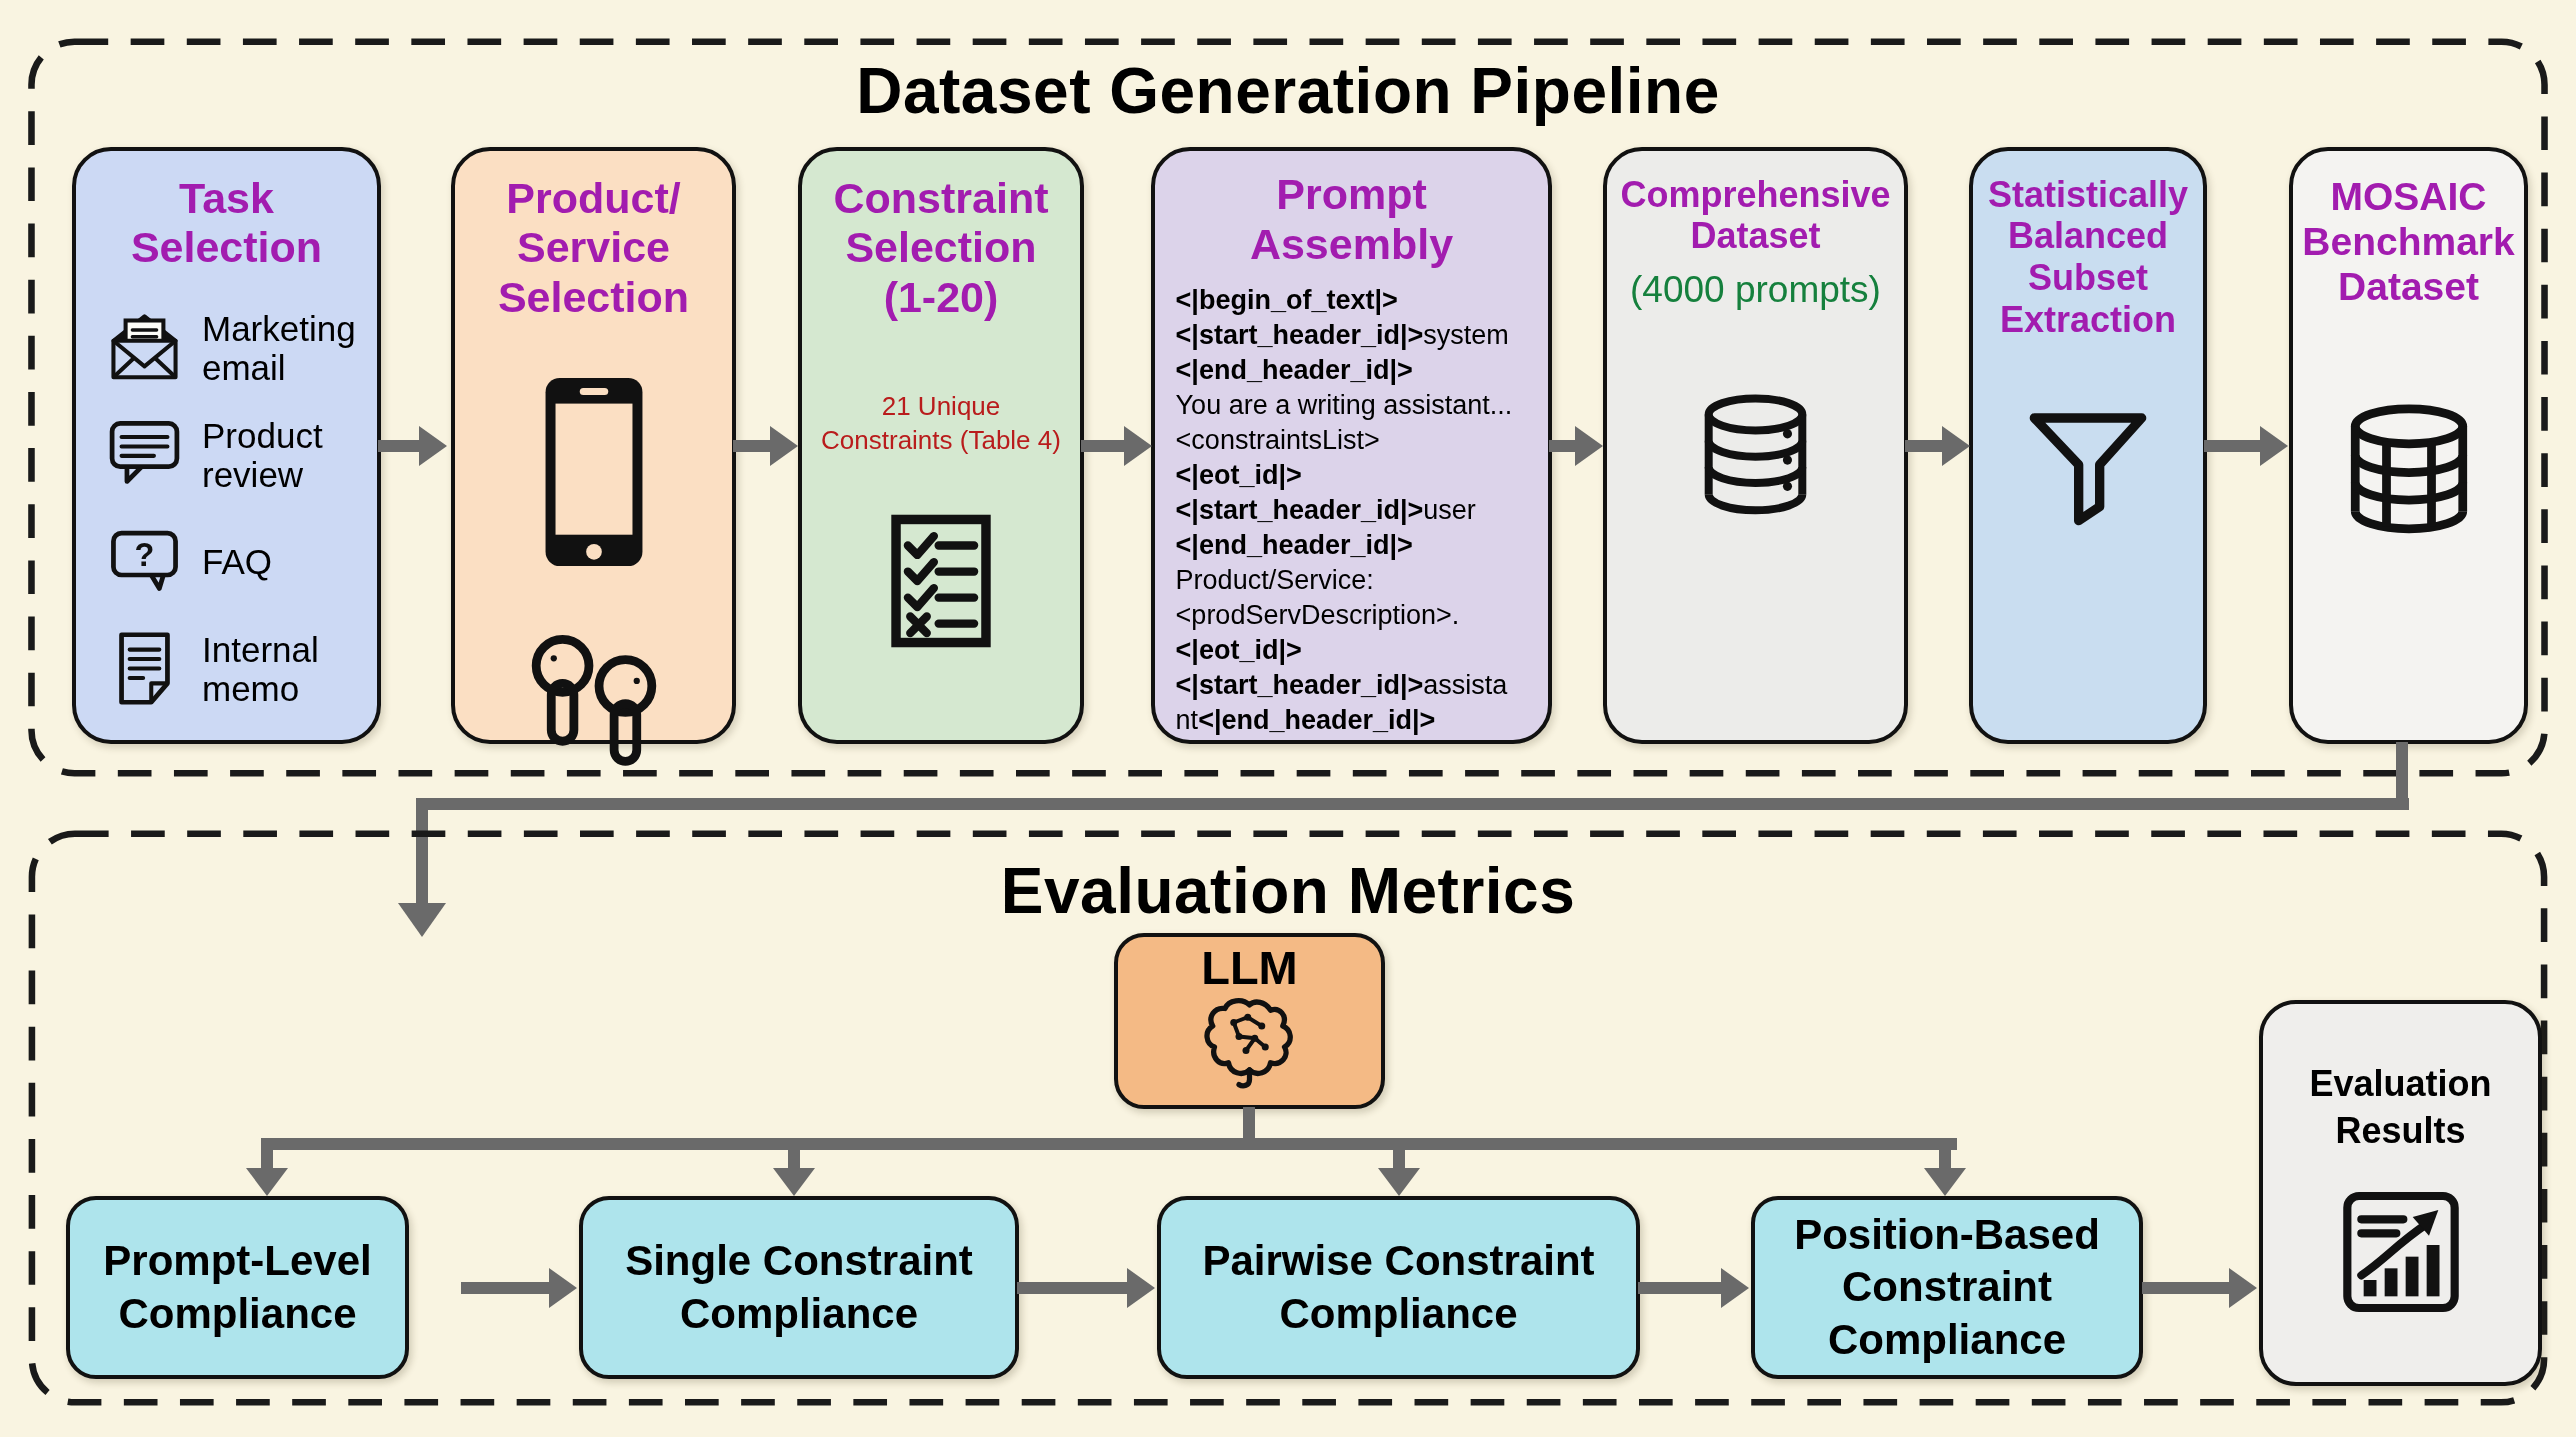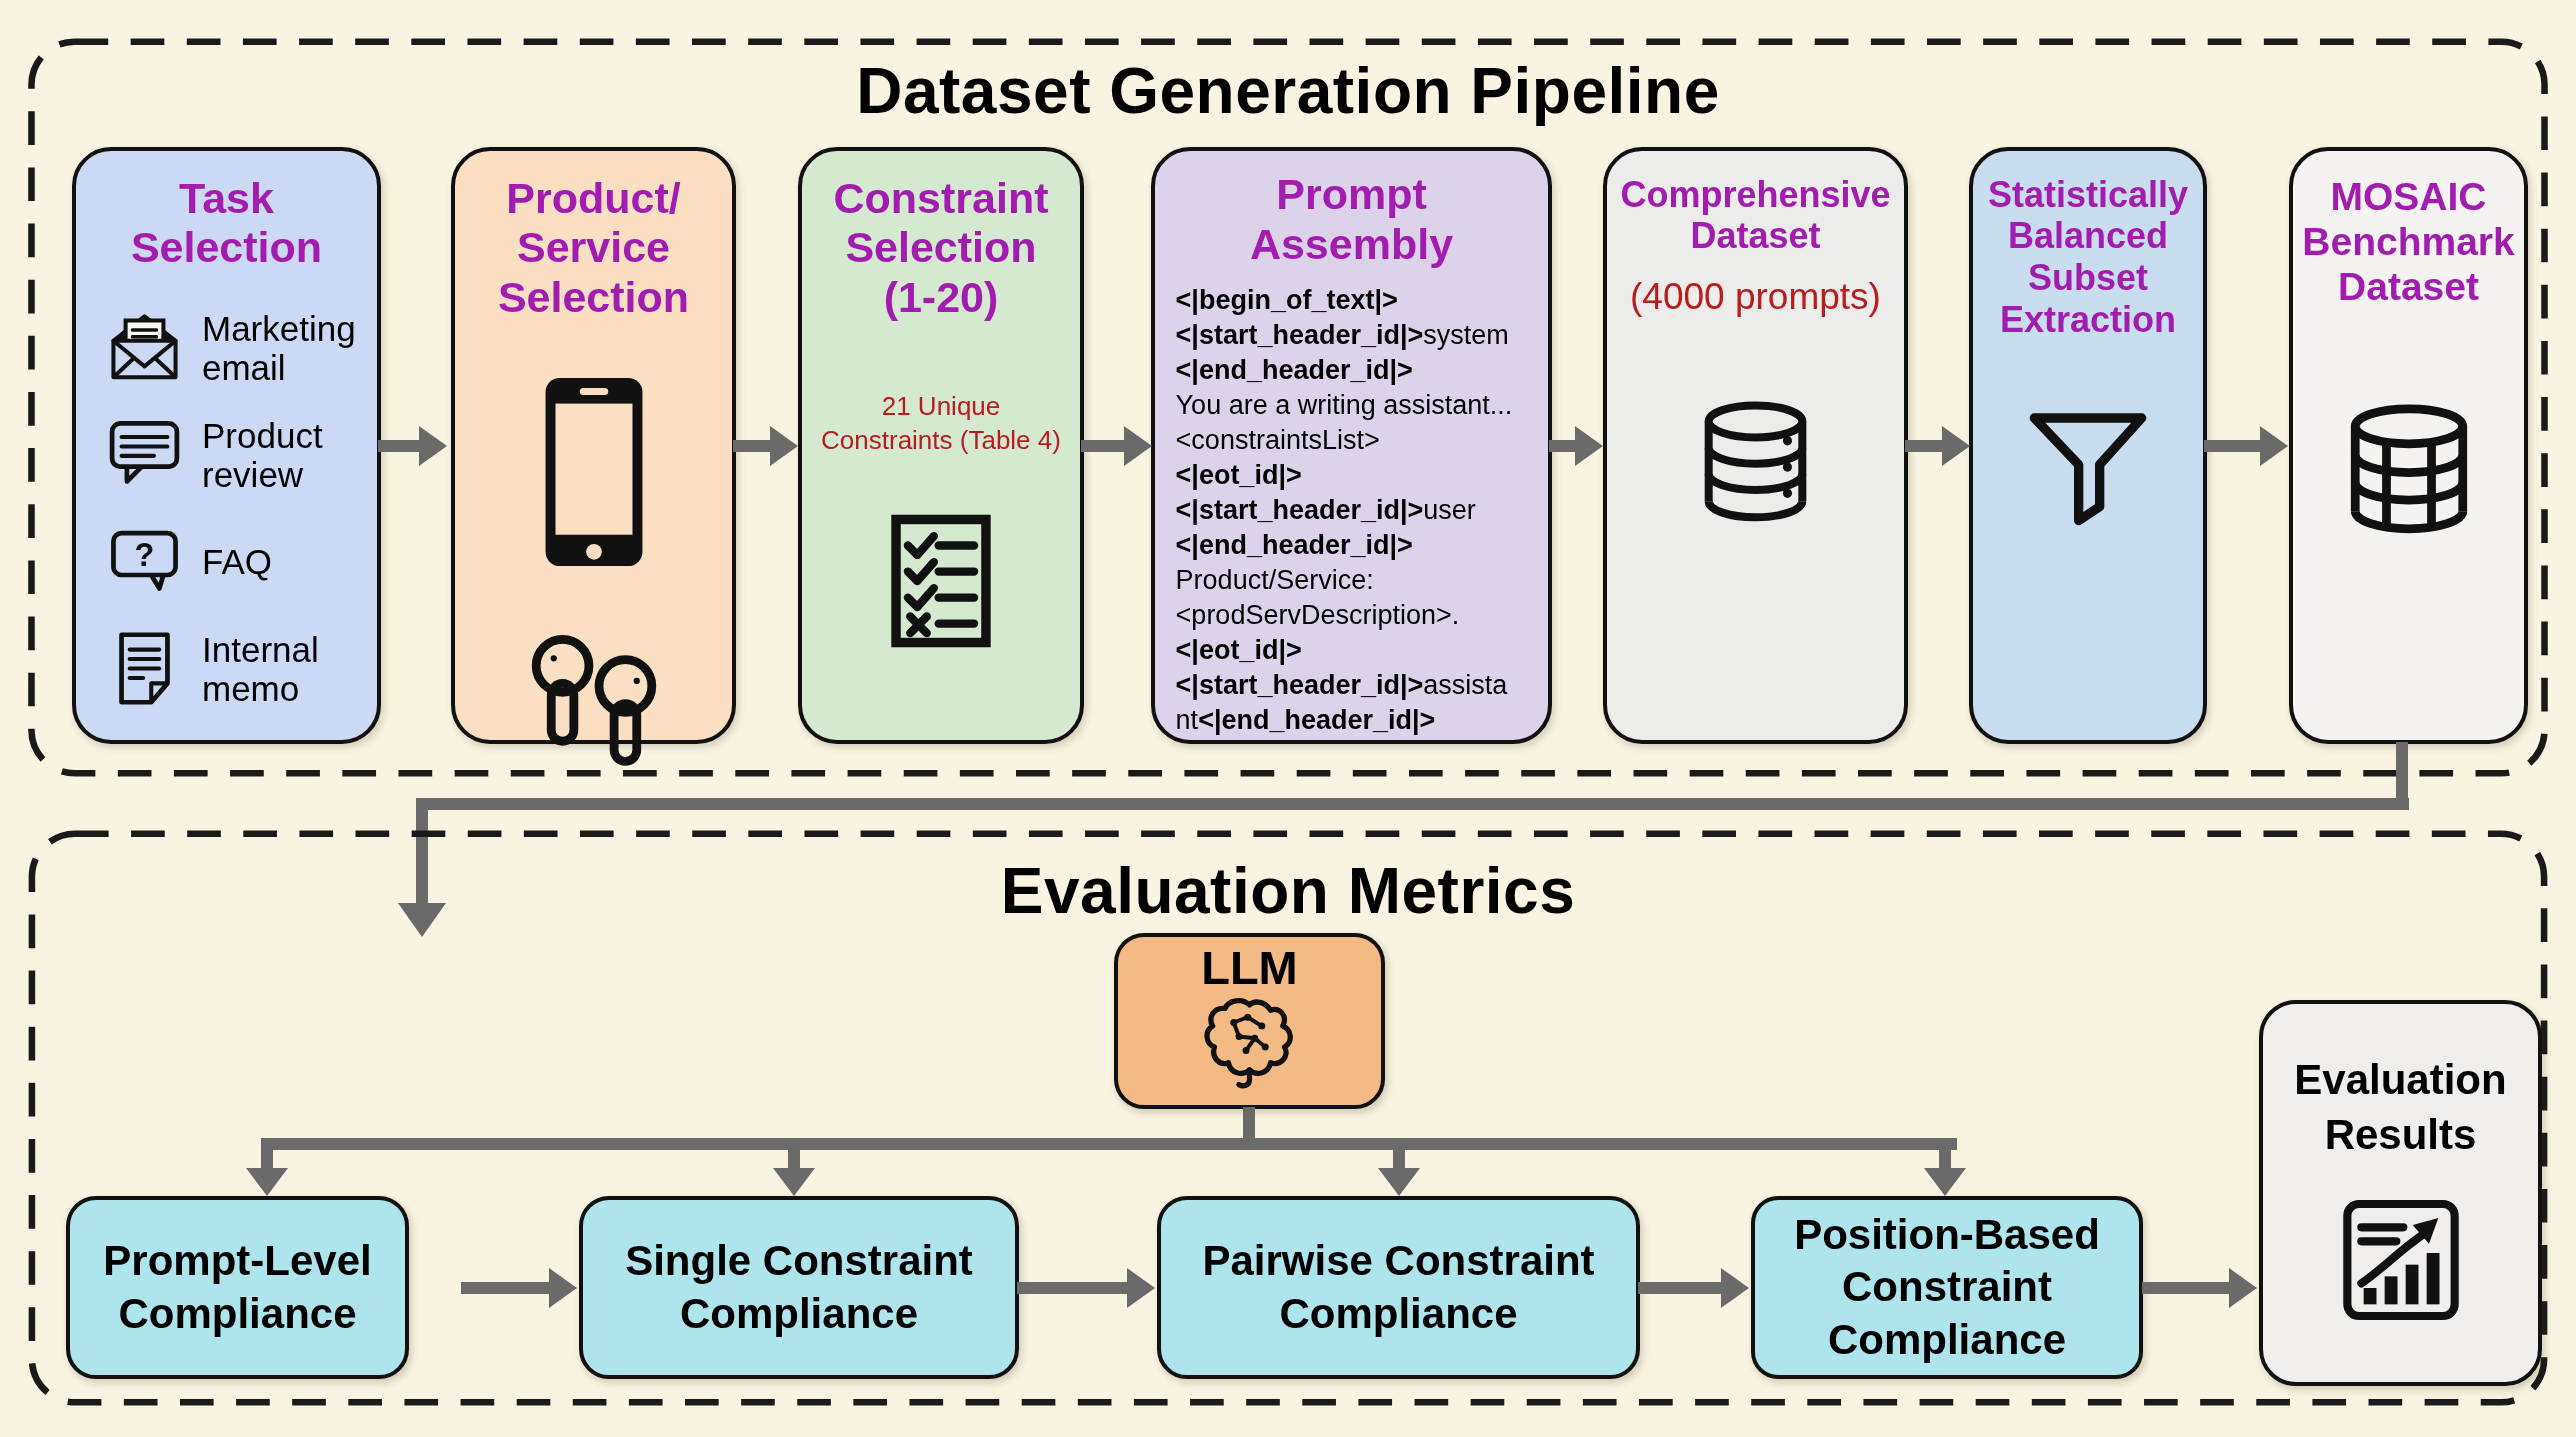--- a/index.html
+++ b/index.html
@@ -15,21 +15,21 @@
         padding:22.5px 15px;box-shadow:2.8px 3.7px 7.5px rgba(60,50,20,.18);}
   .ph{font-weight:bold;font-size:43px;line-height:1.16;text-align:center;color:#a21caf;}
 
   .titems{display:flex;flex-direction:column;gap:26px;margin-top:34px;width:100%;padding-left:13px;box-sizing:border-box;}
   .titem{display:flex;align-items:center;gap:17px;}
   .ticon{flex:0 0 auto;display:flex;}
   .tlabel{font-size:35px;line-height:1.12;color:#000;}
 
   .stack{display:flex;flex-direction:column;align-items:center;}
   .cbody{font-size:26px;line-height:1.3;text-align:center;margin-top:67px;color:#b91c1c;}
-  .subtt{font-size:37px;line-height:1.2;text-align:center;color:#b91c1c;margin-top:18px;}
+  .subtt{font-size:37px;line-height:1.2;text-align:center;color:#15803d;margin-top:11px;}
 
   .code{margin-top:13px;width:100%;font-size:27px;line-height:35px;color:#000;text-align:left;}
   .code div{white-space:nowrap;}
   .code .tok{font-weight:bold;}
 
   
   .hline{position:absolute;height:12px;background:var(--arrow,#6a6a6a);}
   .vline{position:absolute;width:12px;background:var(--arrow,#6a6a6a);}
   .harrow{position:absolute;height:12px;background:var(--arrow,#6a6a6a);}
   .harrow::after{content:"";position:absolute;left:100%;top:50%;transform:translateY(-50%);
@@ -45,21 +45,21 @@
        justify-content:center;box-sizing:border-box;box-shadow:2.8px 3.7px 7.5px rgba(60,50,20,.2);}
   .llm .lbl{font-size:47px;font-weight:bold;color:#000;line-height:1;}
   .cbox{position:absolute;top:1196px;height:183px;box-sizing:border-box;background:var(--metric_bg,#aee4ec);
         border:4.7px solid #111;border-radius:30px;display:flex;align-items:center;justify-content:center;
         text-align:center;font-weight:bold;font-size:42px;line-height:1.25;color:#000;padding:0 13px;
         box-shadow:2.8px 3.7px 7.5px rgba(60,50,20,.2);}
   .results{position:absolute;left:2259px;top:1000px;width:283px;height:386px;box-sizing:border-box;
         background:var(--results_bg,#efeeec);border:4.7px solid #111;border-radius:37px;display:flex;
         flex-direction:column;align-items:center;justify-content:center;gap:28px;
         box-shadow:2.8px 3.7px 7.5px rgba(60,50,20,.2);}
-  .results .rt{font-size:42px;font-weight:bold;line-height:1.3;text-align:center;color:#000;}
+  .results .rt{font-size:36px;font-weight:bold;line-height:1.3;text-align:center;color:#000;}
 </style>
 </head>
 <body>
 
 <div id="canvas">
 
   <svg class="dashsvg" style="left:26px;top:37px;" width="2524" height="741" viewBox="0 0 2696 792">
     <rect x="5" y="5" width="2686" height="782" rx="46" fill="none" stroke="#1a1a1a" stroke-width="7" stroke-dasharray="36 24"></rect>
   </svg>
   <div class="sec-title" style="left:0;top:54px;width:2576px;">Dataset Generation Pipeline</div>

